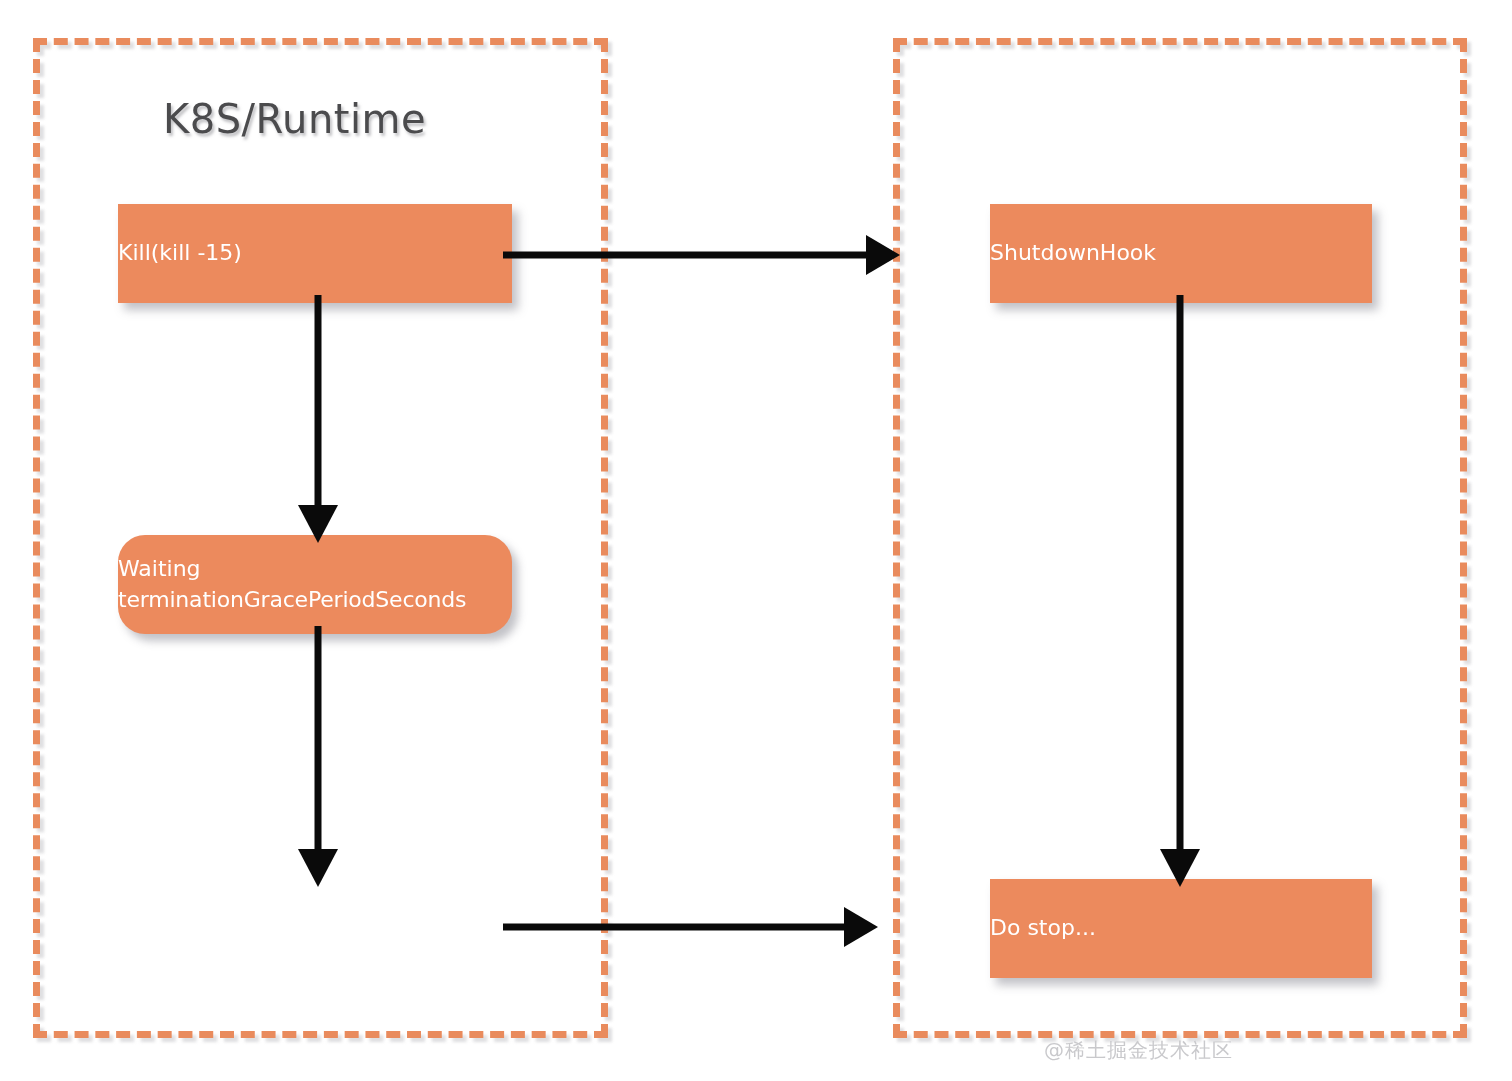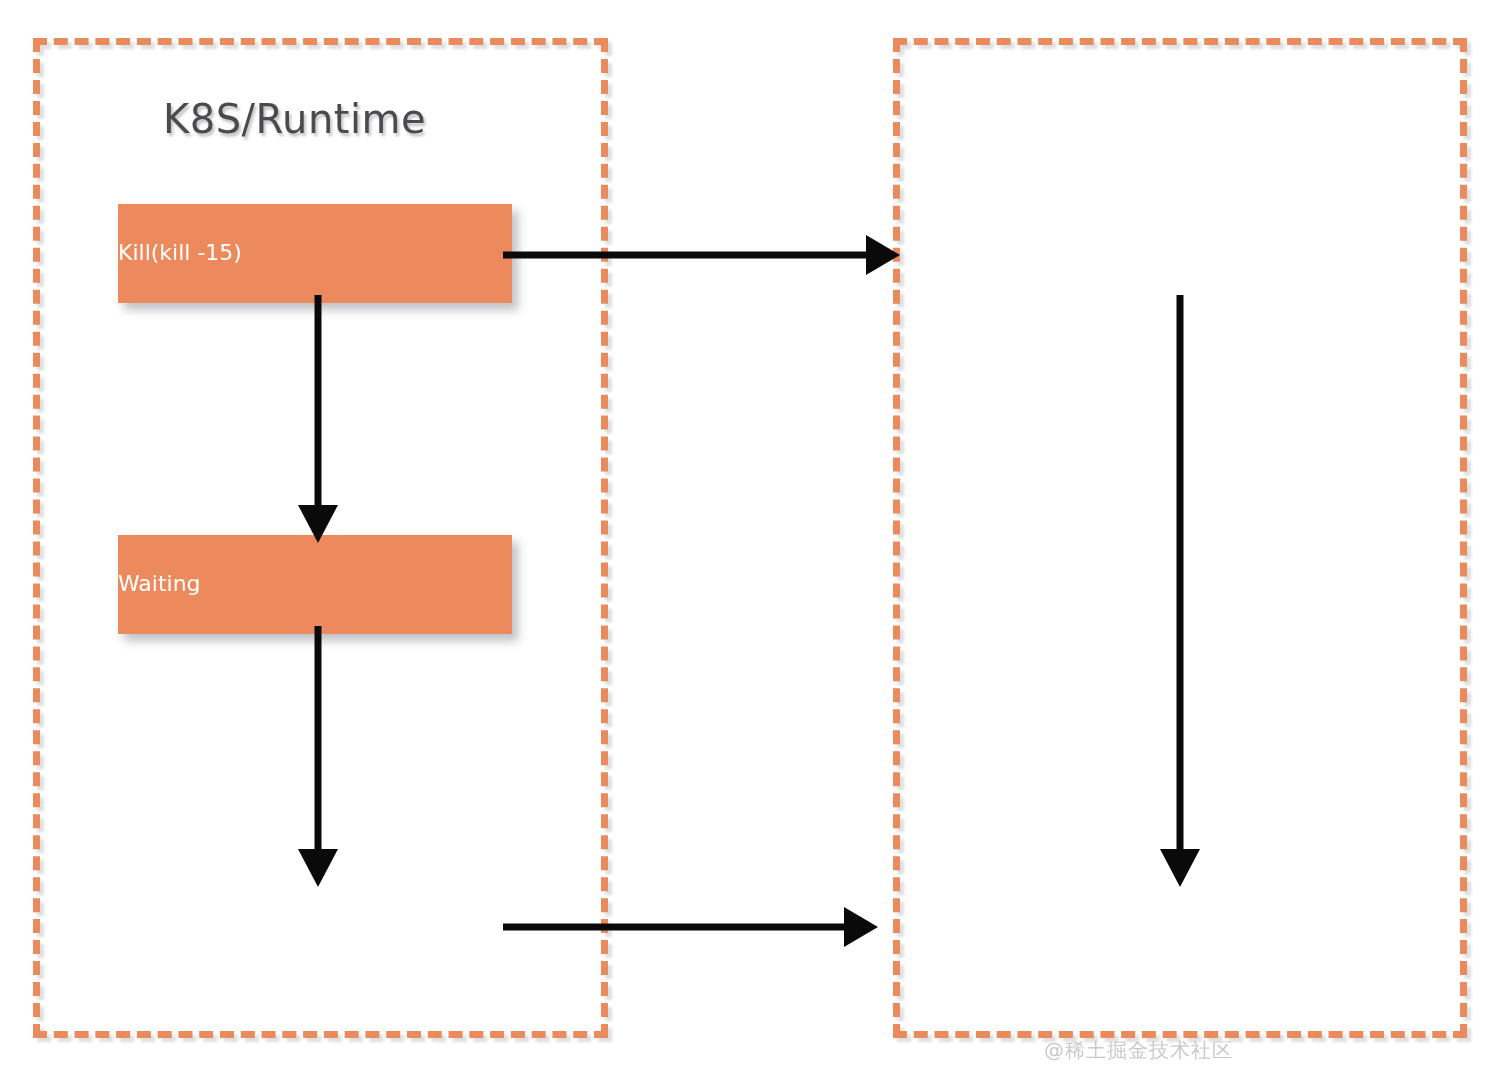--- a/index.html
+++ b/index.html
@@ -65,21 +65,21 @@
     box-sizing:border-box;
     z-index:5;
   }
   .node .line{display:block;white-space:nowrap;}
   .node .overflow-line{
     white-space:nowrap;
     letter-spacing:-0.2px;
     transform:scaleX(1.0);
   }
   #node-kill       {left:118px;top:199px;width:394px;height:99px;}
-  #node-waiting    {left:118px;top:530px;width:394px;height:99px;}
+  #node-waiting    {left:118px;top:530px;width:394px;height:99px;border-radius:27px;}
   #node-force      {left:118px;top:874px;width:394px;height:99px;}
   #node-hook       {left:990px;top:199px;width:382px;height:99px;}
   #node-dostop     {left:990px;top:874px;width:382px;height:99px;}
 
   
   .arrow-svg{position:absolute;overflow:visible;z-index:8;}
   #arr-kill-hook   {left:500px;top:222px;}
   #arr-force-dostop{left:500px;top:894px;}
   #arr-kill-waiting{left:290px;top:290px;}
   #arr-wait-force  {left:290px;top:621px;}
@@ -110,24 +110,31 @@
   <div class="lane" id="lane-right"></div>
 
   <div class="lane-title" id="title-left">K8S/Runtime</div>
 
   <div class="node" id="node-kill">
     <span class="line">Kill(kill -15)</span>
   </div>
 
   <div class="node" id="node-waiting">
     <span class="line">Waiting</span>
+    <span class="overflow-line">terminationGracePeriodSeconds</span>
   </div>
 
 
+  <div class="node" id="node-hook">
+    <span class="line">ShutdownHook</span>
+  </div>
 
+  <div class="node" id="node-dostop">
+    <span class="line">Do stop...</span>
+  </div>
 
   <svg class="arrow-svg" id="arr-kill-hook" width="400" height="60">
     <g filter="">
       <line x1="3" y1="28" x2="370" y2="28" stroke="#0a0a0a" stroke-width="7"></line>
       <polygon points="366,8 400,28 366,48" fill="#0a0a0a"></polygon>
     </g>
   </svg>
 
   <svg class="arrow-svg" id="arr-force-dostop" width="378" height="60">
     <g>

